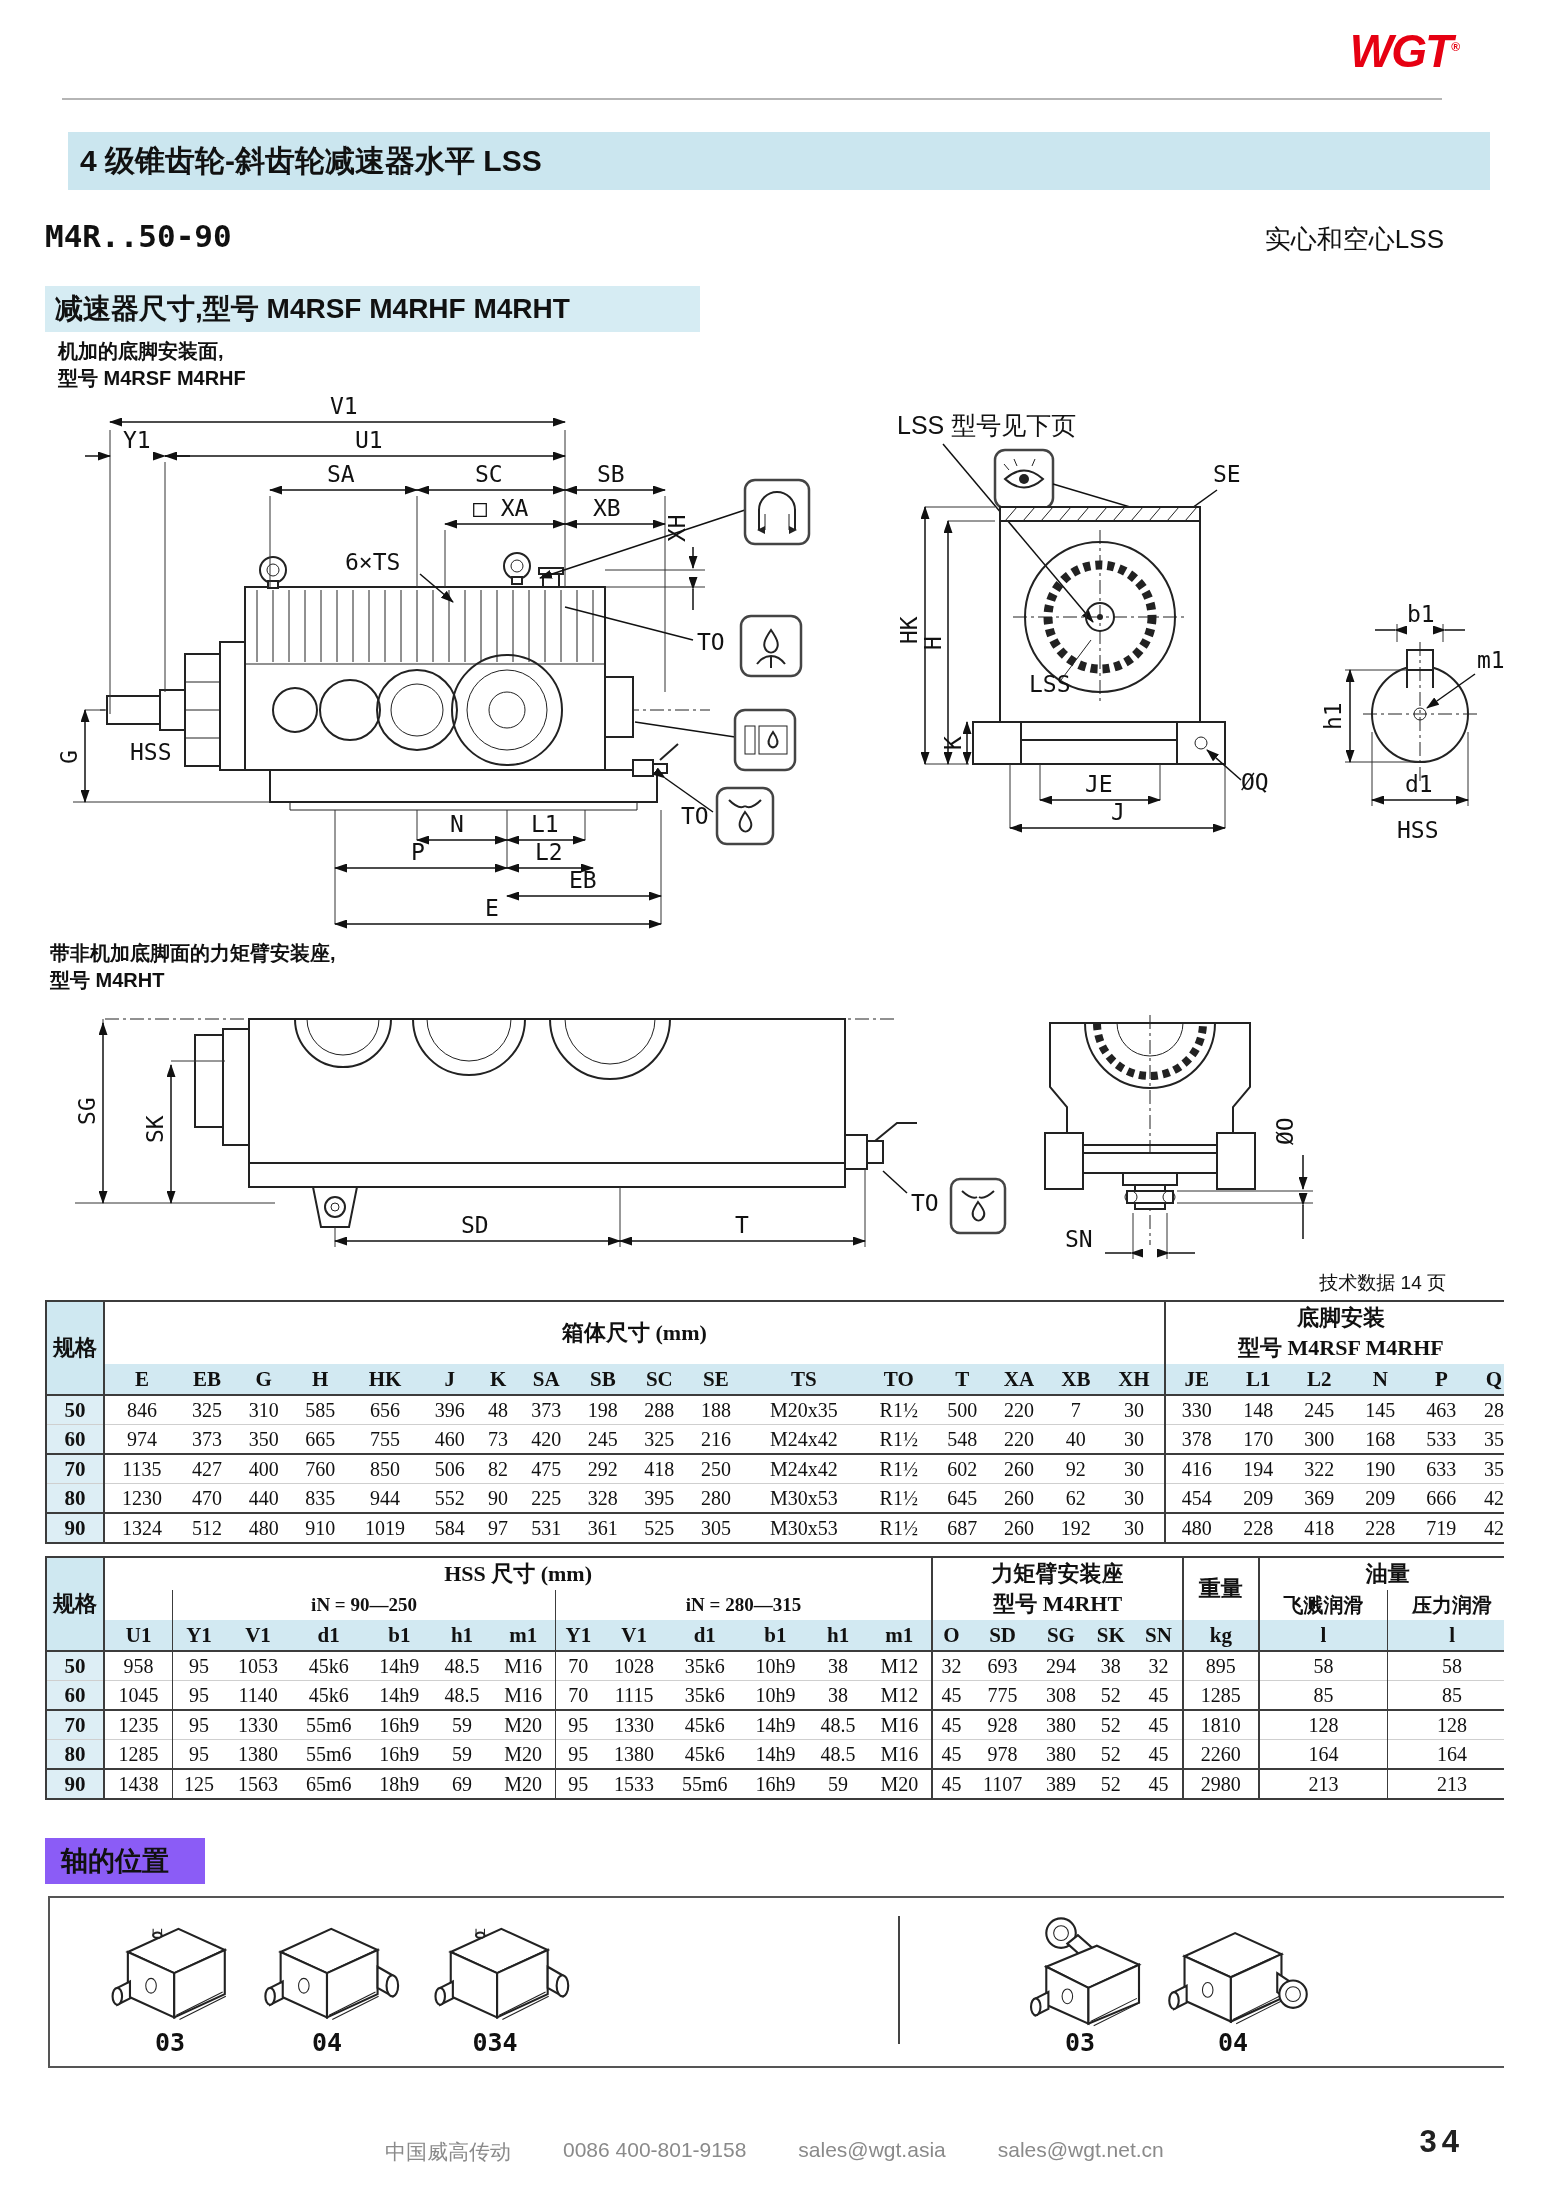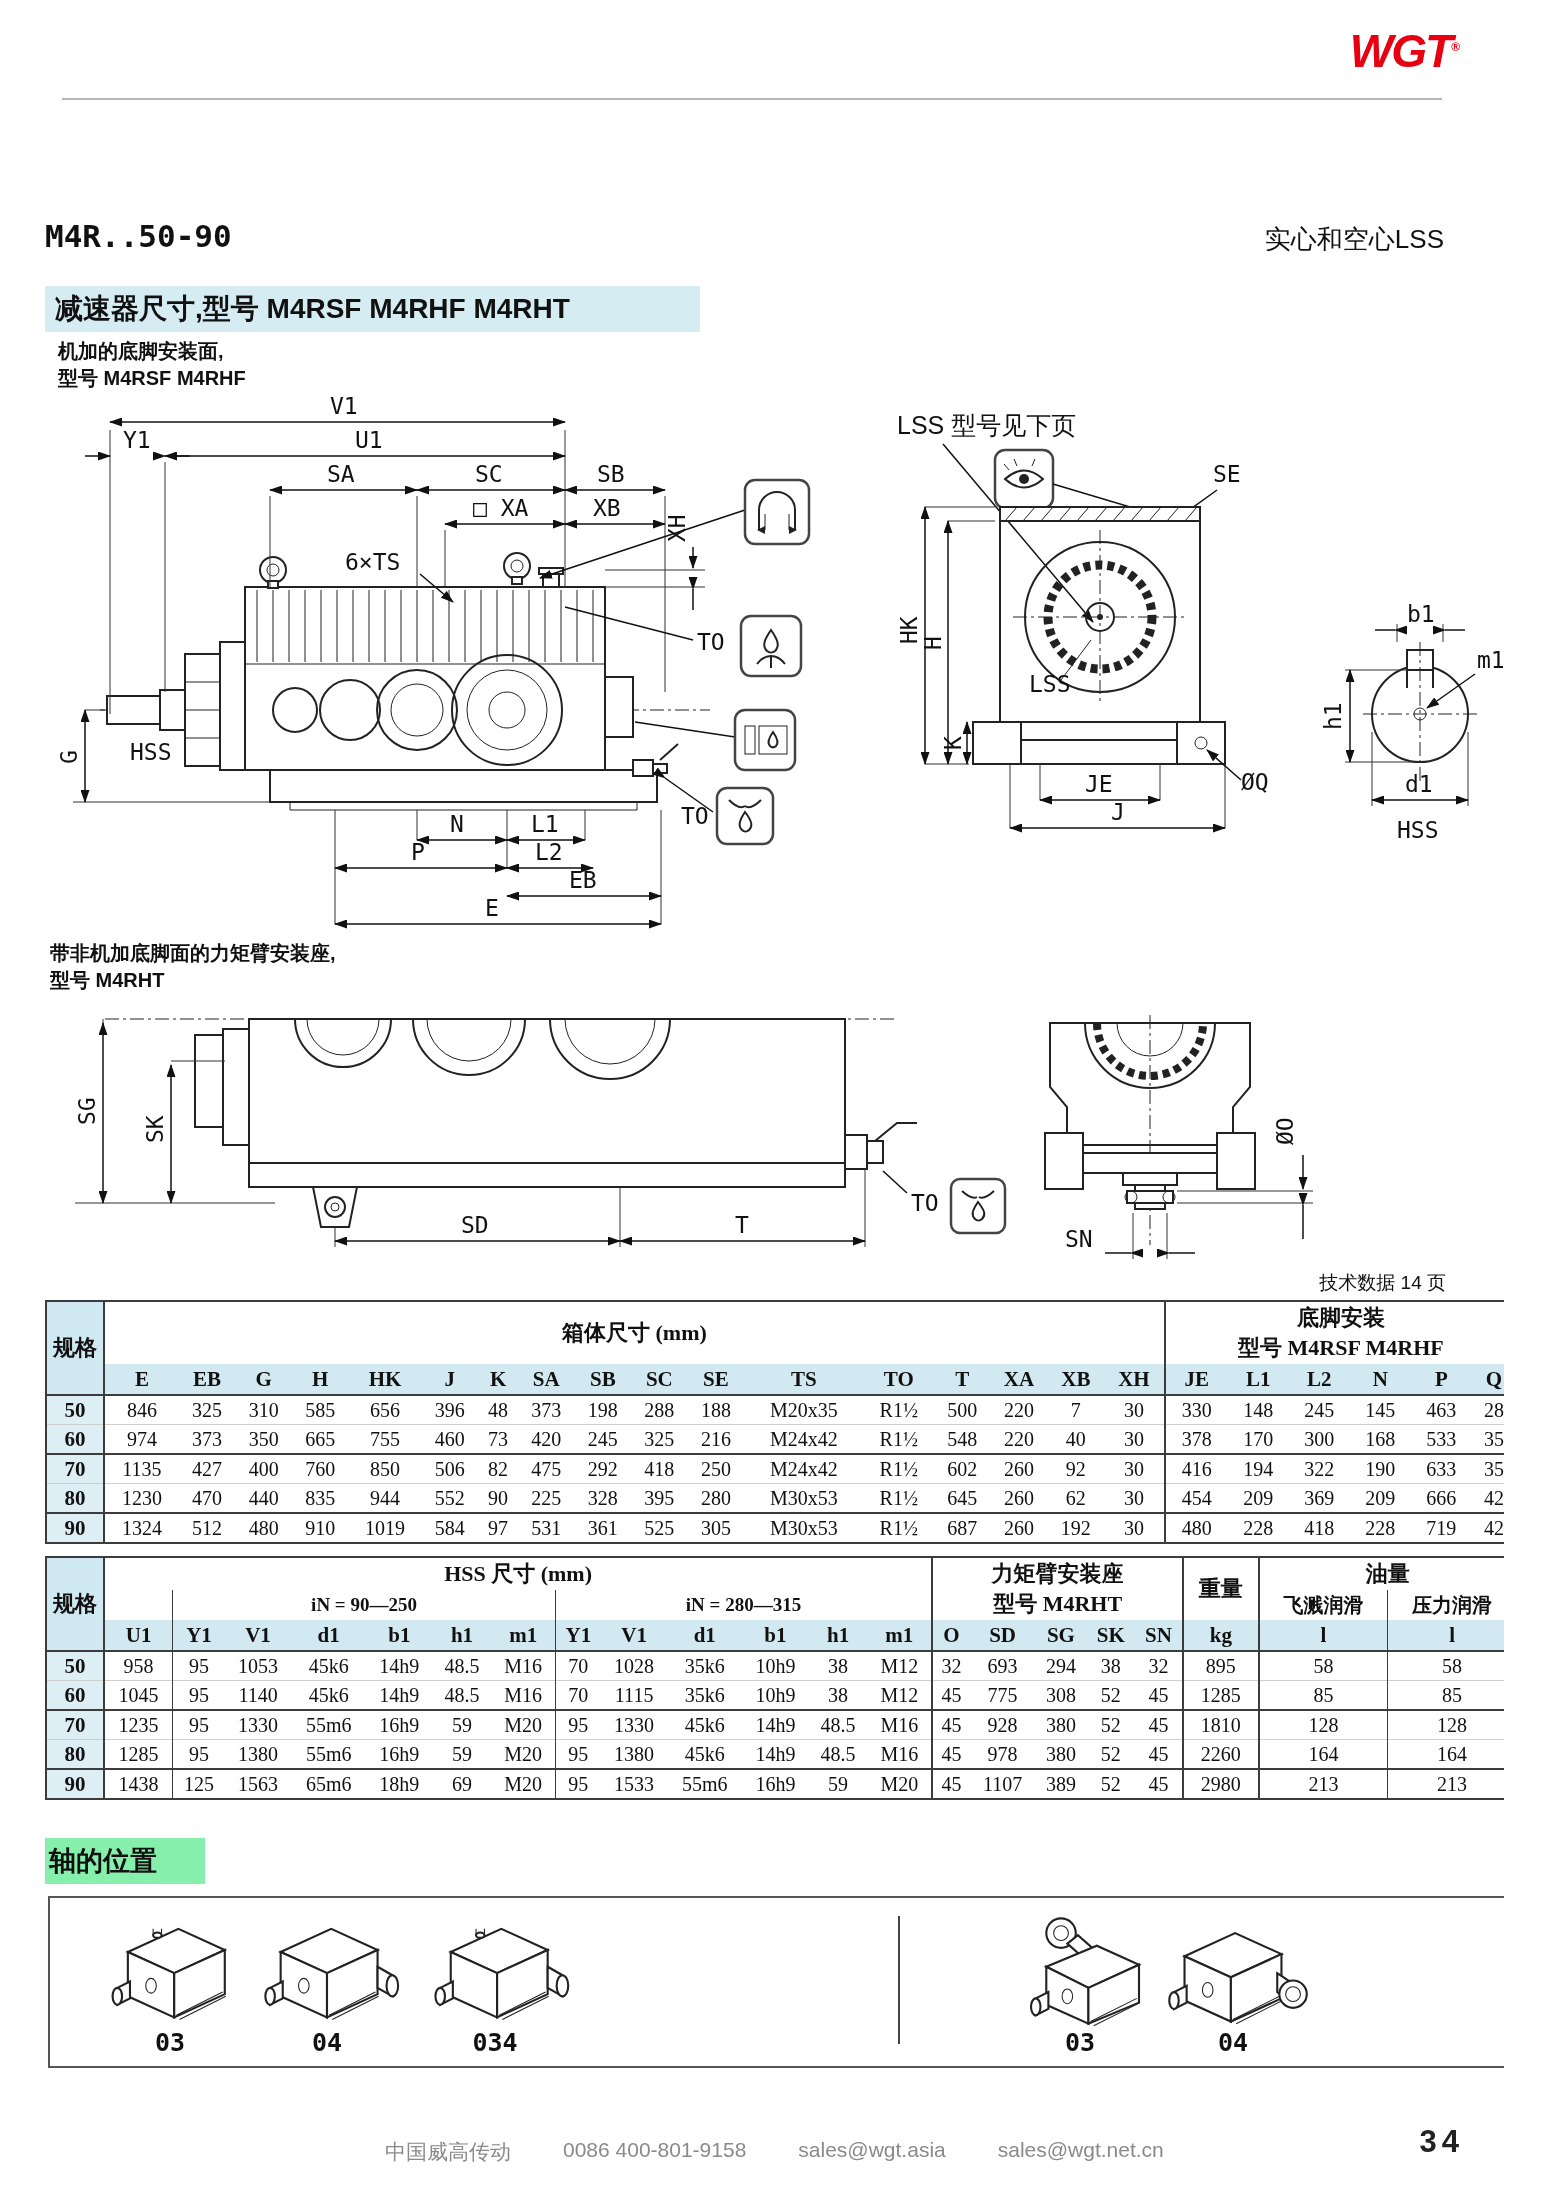--- a/index.html
+++ b/index.html
@@ -45,22 +45,22 @@
   .t2 tbody td:nth-of-type(2),.t2 tr.colsrow th:nth-of-type(2),
   .t2 tbody td:nth-of-type(8),.t2 tr.colsrow th:nth-of-type(8),
   .t2 tbody td:nth-of-type(21),.t2 tr.colsrow th:nth-of-type(21){border-left:1px solid #3c3c3c;}
   .t2 tbody td:nth-of-type(14),.t2 tr.colsrow th:nth-of-type(14),
   .t2 tbody td:nth-of-type(19),.t2 tr.colsrow th:nth-of-type(19),
   .t2 tbody td:nth-of-type(20),.t2 tr.colsrow th:nth-of-type(20){border-left:2px solid #3c3c3c;}
   th.subh{font-size:19px;font-weight:bold;height:28px;font-family:"Liberation Serif",serif;margin-top:37px;}
   th.subcn{font-size:20px;font-weight:bold;font-family:"Liberation Sans",sans-serif;}
   .bl1{border-left:1px solid #3c3c3c;} .bl2{border-left:2px solid #3c3c3c;}
   
-  .spstrip{top:1838px;left:45px;width:160px;height:46px;background:#86efac;font-size:27px;
-           font-weight:bold;line-height:46px;padding-left:4px;box-sizing:border-box;}
+  .spstrip{top:1838px;left:45px;width:160px;height:46px;background:#8b5cf6;font-size:27px;
+           font-weight:bold;line-height:46px;padding-left:16px;box-sizing:border-box;}
   .spbox{top:1896px;left:48px;width:1468px;height:172px;border:2px solid #555;box-sizing:border-box;}
   .spdivider{top:1916px;left:898px;width:2px;height:128px;background:#444;}
   .shaftpos{position:absolute;width:150px;text-align:center;}
   .shaftpos .lbl{font-family:"DejaVu Sans Mono","Liberation Mono",monospace;font-size:25px;font-weight:bold;margin-top:-6px;}
   
   .footer{top:2138px;left:385px;display:flex;gap:52px;color:#8a8a8a;font-size:21px;}
   .pagenum{top:2124px;right:40px;font-size:31px;font-weight:bold;letter-spacing:5px;color:#222;}
   
   svg text{font-family:"DejaVu Sans Mono","Liberation Mono",monospace;font-size:23px;fill:#111;}
   svg text.cn{font-family:"Liberation Sans",sans-serif;}
@@ -73,20 +73,21 @@
   .ibox{stroke:#444;stroke-width:2.5;fill:#fff;}
 </style>
 </head>
 <body>
 
 <div id="page">
 
   <div class="abs logo"><span>WGT</span><sup>®</sup></div>
   <div class="abs toprule"></div>
 
+  <div class="abs hbar">4 级锥齿轮-斜齿轮减速器水平 LSS</div>
   <div class="abs model">M4R..50-90</div>
   <div class="abs solidnote">实心和空心LSS</div>
   <div class="abs secstrip">减速器尺寸,型号 M4RSF M4RHF M4RHT</div>
   <div class="abs note note1">
     <div>机加的底脚安装面,</div>
     <div>型号 M4RSF M4RHF</div>
   </div>
 
   <svg class="abs" style="top:392px;left:45px;" width="1490" height="555" viewBox="0 0 1490 555">
     <defs>

